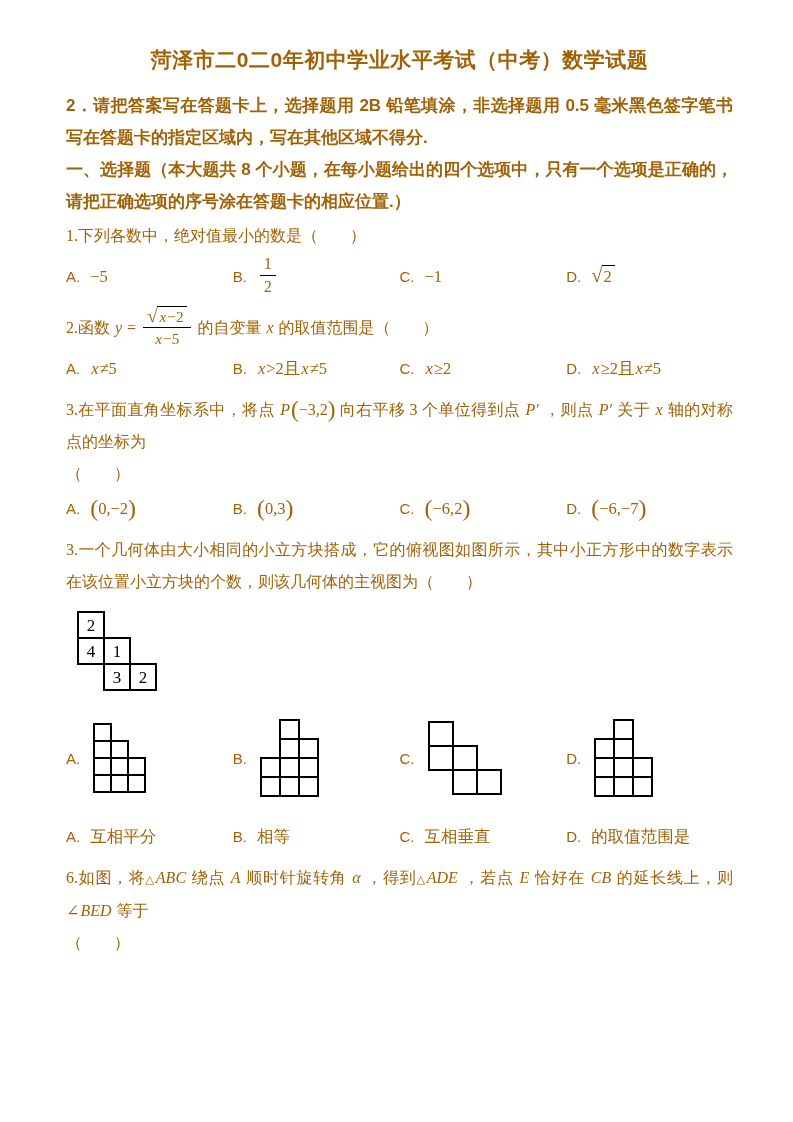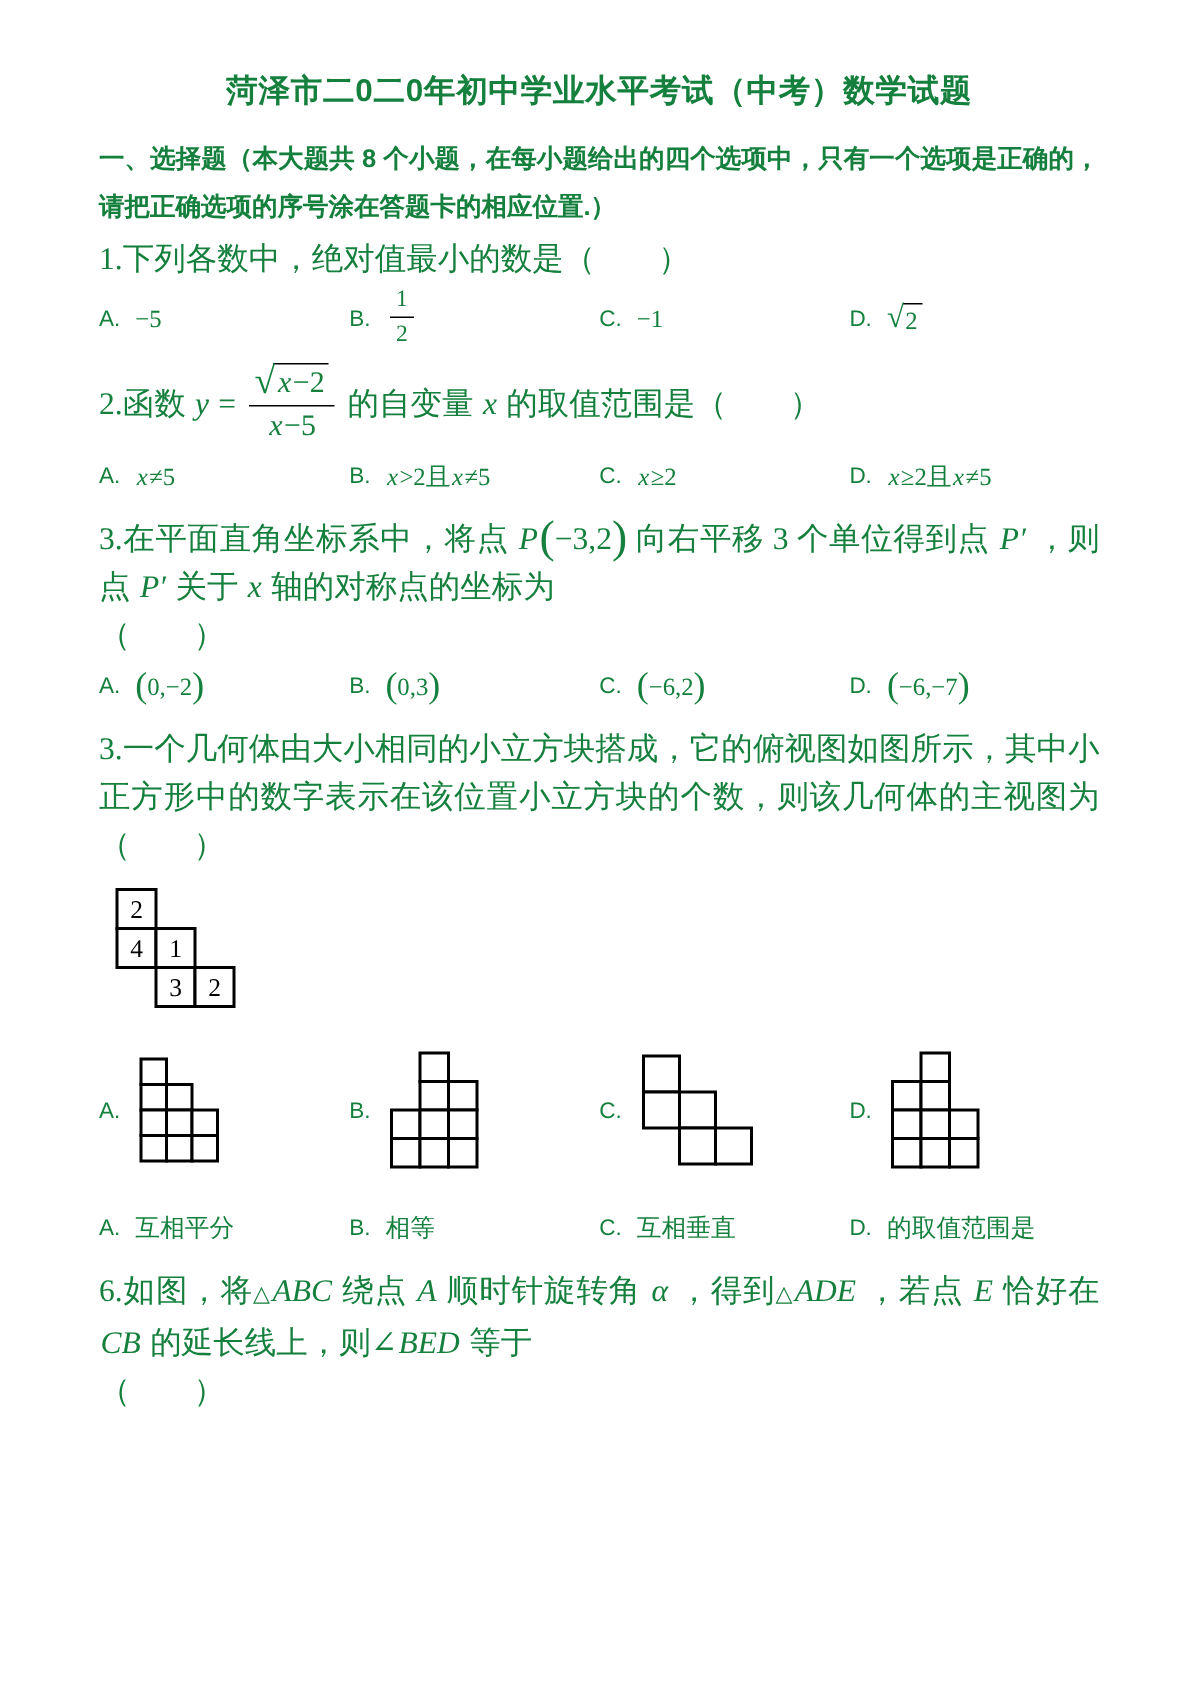--- a/index.html
+++ b/index.html
@@ -1,32 +1,32 @@
 <!DOCTYPE html>
 <html><head>
 <meta charset="utf-8">
 <style>
   html,body{margin:0;padding:0;background:#ffffff;}
   .page{
     width:793px;height:978px;box-sizing:border-box;
-    padding:46px 60px 0 66px;background:#fff;color:#15803d;
+    padding:46px 60px 0 66px;background:#fff;color:#a16207;
     font-family:"Liberation Serif","DejaVu Serif",serif;
     font-size:16px;position:relative;overflow:hidden;
   }
   .title{
     font-family:"Liberation Sans","DejaVu Sans",sans-serif;
     font-size:21px;font-weight:bold;text-align:center;
     margin:0 0 16px 0;letter-spacing:0.5px;
   }
   .hd{
     font-family:"Liberation Sans","DejaVu Sans",sans-serif;
     font-weight:bold;font-size:17px;line-height:32px;
     margin:0;text-align:justify;
   }
-  .stem{font-size:21px;line-height:32px;margin:2px 0 0 0;text-align:justify;}
+  .stem{font-size:16px;line-height:32px;margin:2px 0 0 0;text-align:justify;}
   .optrow{display:flex;line-height:30px;margin:4px 0 10px 0;align-items:center;}
   .opt{width:25%;display:flex;align-items:center;}
   .olabel{
     font-family:"Liberation Sans","DejaVu Sans",sans-serif;
     font-size:15px;margin-right:10px;flex:0 0 auto;
   }
   .ocontent{font-size:16.5px;}
   
   .mi{font-style:italic;padding:0 1px;font-family:"Liberation Serif","DejaVu Serif",serif;}
   .msmall{font-size:70%;}
@@ -48,20 +48,21 @@
   .figopt .olabel{margin-right:12px;}
   .shape{display:inline-block;line-height:0;}
 </style>
 </head>
 <body>
 
 <div class="page">
 
   <h1 class="title">菏泽市二0二0年初中学业水平考试（中考）数学试题</h1>
 
+  <p class="hd">2．请把答案写在答题卡上，选择题用 2B 铅笔填涂，非选择题用 0.5 毫米黑色签字笔书写在答题卡的指定区域内，写在其他区域不得分.</p>
   <p class="hd">一、选择题（本大题共 8 个小题，在每小题给出的四个选项中，只有一个选项是正确的，请把正确选项的序号涂在答题卡的相应位置.）</p>
 
   <p class="stem">1.下列各数中，绝对值最小的数是（　　）</p>
   <div class="optrow">
     <span class="opt">
         <span class="olabel">A.</span>
         <span class="ocontent">−5</span>
       </span>
     <span class="opt">
         <span class="olabel">B.</span>

